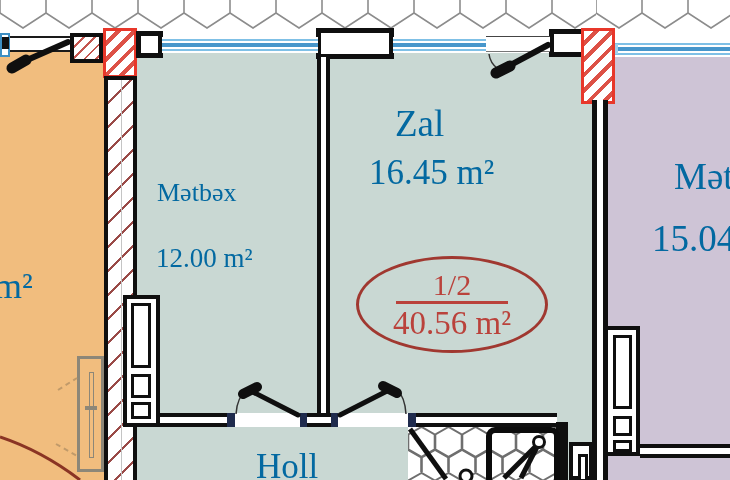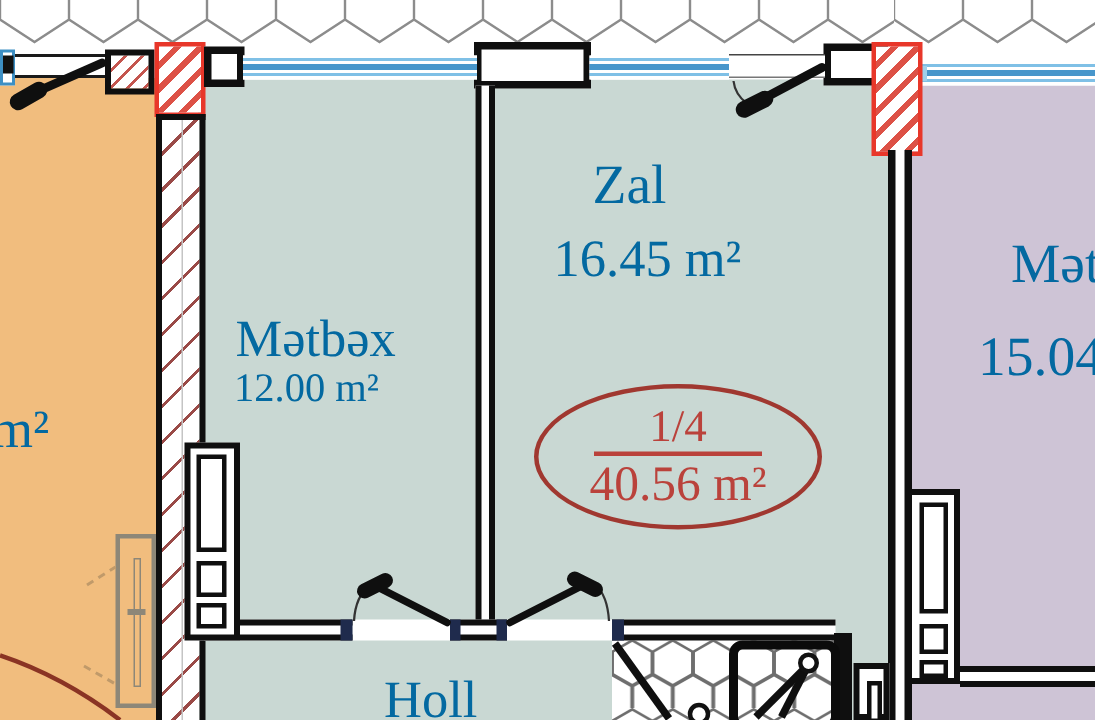--- a/index.html
+++ b/index.html
@@ -160,28 +160,28 @@
     <circle cx="466" cy="476" r="6" fill="#ffffff" stroke="#111" stroke-width="3"></circle>
     <line x1="504" y1="478" x2="539" y2="443" stroke="#0f0f0f" stroke-width="5"></line>
     <line x1="521" y1="478" x2="539" y2="443" stroke="#0f0f0f" stroke-width="5"></line>
     <circle cx="539" cy="442" r="5.5" fill="#ffffff" stroke="#111" stroke-width="3"></circle>
 
     <path d="M0,437 Q42,451 80,480" fill="none" stroke="#8a3424" stroke-width="3"></path>
     <line x1="58" y1="390" x2="77" y2="378" stroke="#c09a6a" stroke-width="2" stroke-dasharray="5,4"></line>
     <line x1="56" y1="444" x2="77" y2="456" stroke="#c09a6a" stroke-width="2" stroke-dasharray="5,4"></line>
   </svg>
 
-  <div class="lbl" style="left:157px;top:208px;font-size:35px;">Mətbəx</div>
+  <div class="lbl" style="left:157px;top:180px;font-size:26px;">Mətbəx</div>
   <div class="lbl" style="left:156px;top:245px;font-size:27px;">12.00 m²</div>
   <div class="lbl" style="left:395px;top:105px;font-size:37px;">Zal</div>
   <div class="lbl" style="left:369px;top:155px;font-size:35px;">16.45 m²</div>
   <div class="lbl" style="left:256px;top:449px;font-size:35px;">Holl</div>
   <div class="lbl" style="left:674px;top:158px;font-size:37px;">Mət</div>
   <div class="lbl" style="left:652px;top:220px;font-size:37px;">15.04</div>
   <div class="lbl" style="left:-6px;top:268px;font-size:36px;">m²</div>
 
   <div class="a stamp" style="left:356px;top:256px;width:192px;height:97px;">
-    <div style="font-size:30px;line-height:1.05;">1/4</div>
+    <div style="font-size:30px;line-height:1.05;">1/2</div>
     <div class="bar"></div>
     <div style="font-size:33px;line-height:1.0;">40.56 m²</div>
   </div>
 
 </div>
 
 </body></html>

